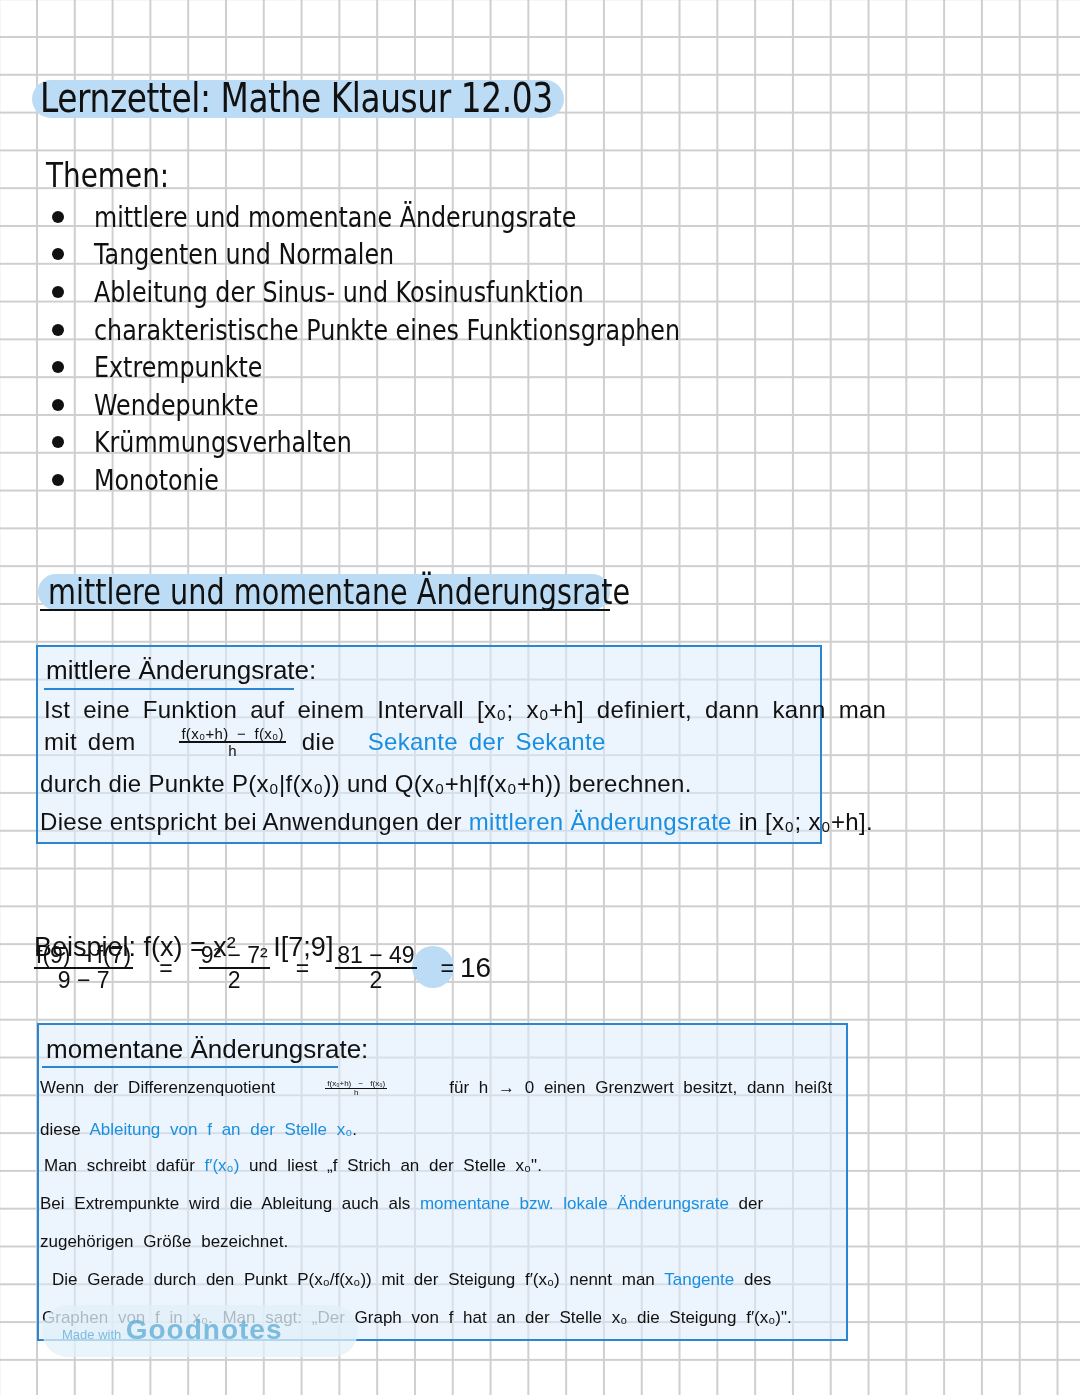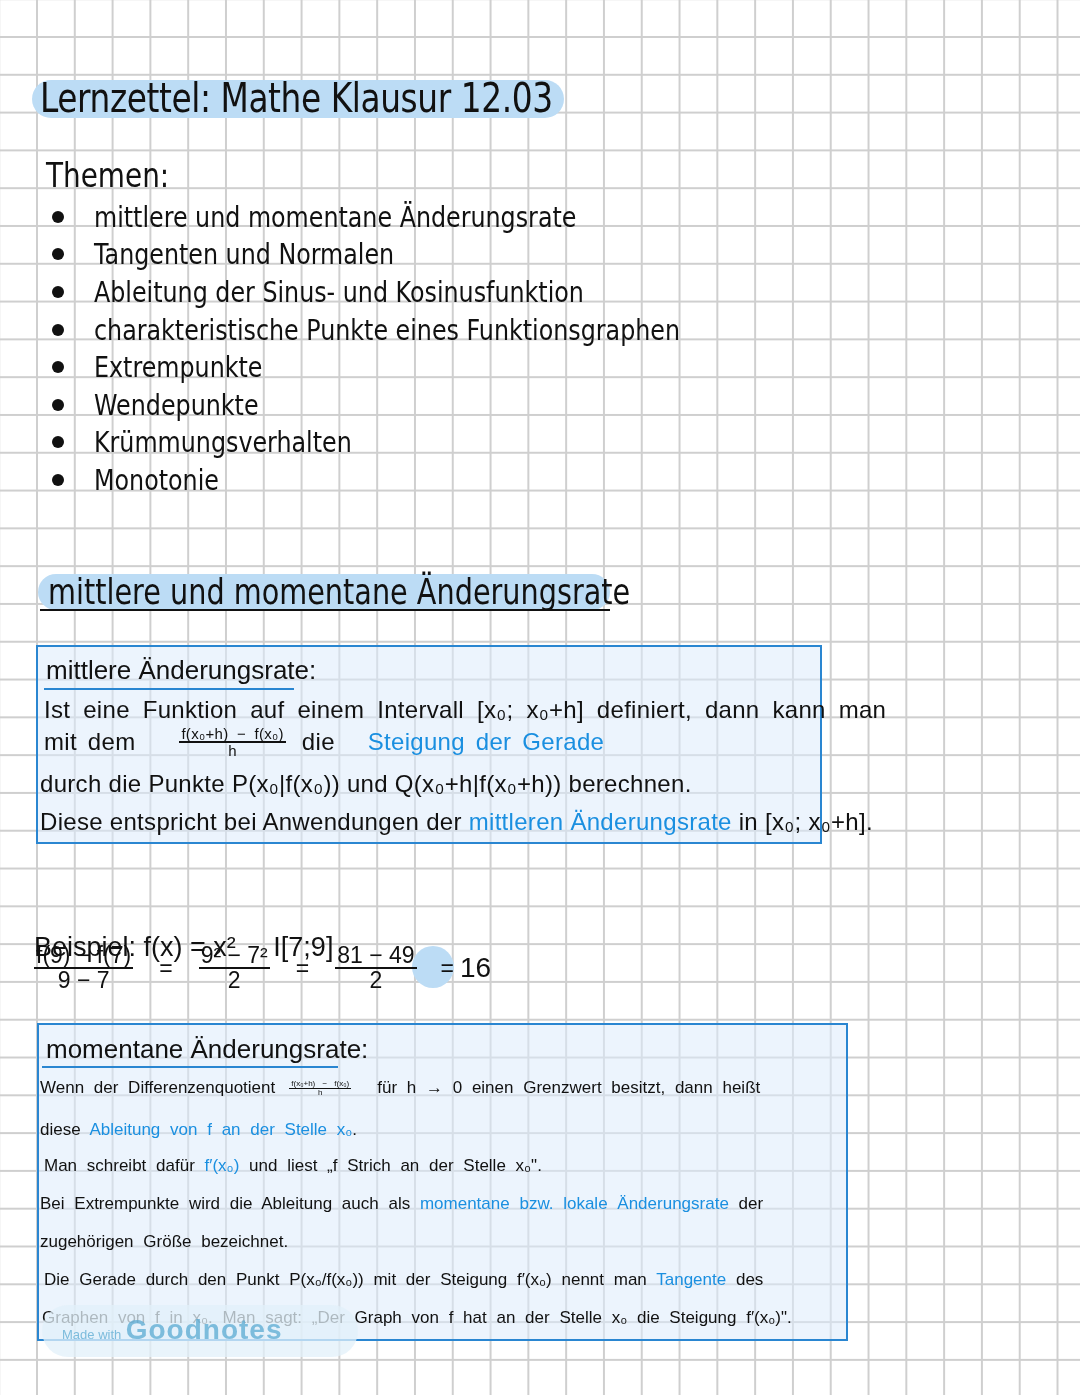--- a/index.html
+++ b/index.html
@@ -45,21 +45,21 @@
   .box {
     background:rgba(220,235,252,0.55); border:2px solid #2a86d1;
   }
   .box1 { left:36px; top:645px; width:782px; height:195px; }
   .box2 { left:37px; top:1023px; width:807px; height:314px; }
 
   .hand { font-family:"Liberation Sans", sans-serif; white-space:nowrap; }
   .box-title { font-size:26px;text-align:right; }
   .box-title-ul { height:2px; background:#2a86d1; }
   .line1 { font-size:24px; letter-spacing:0.3px; }
-  .small { font-size:17px; }
+  .small { font-size:17px;gap:36px; }
   .blue { color:#1a8fe0; }
   .frac { display:inline-flex; flex-direction:column; align-items:center; vertical-align:middle; margin:0 18px; }
   .frac .num { border-bottom:2px solid #111; padding:0 2px; line-height:1; }
   .frac .den { line-height:1; }
 
   .circle16 {
     left:412px; top:946px; width:42px; height:42px; border-radius:50%; background:#bcdcf5;
   }
   .watermark {
     left:42px; top:1305px; width:316px; height:52px; border-radius:26px;
@@ -119,21 +119,21 @@
 <div class="abs hand box-title" style="left:46px;top:655px;">mittlere Änderungsrate:</div>
 <div class="abs box-title-ul" style="left:44px;top:688px;width:250px;"></div>
 <div class="abs hand line1" style="left:44px;top:696px;word-spacing:6px;">Ist eine Funktion auf einem Intervall [x₀; x₀+h] definiert, dann kann man</div>
 <div class="abs hand line1" style="left:44px;top:726px;display:flex;align-items:center;word-spacing:4px;">
   <span>mit dem</span>&nbsp;&nbsp;
   <span class="frac" style="font-size:15px;margin:0 16px 0 22px;">
     <span class="num">f(x₀+h) − f(x₀)</span>
     <span class="den">h</span>
   </span>
   <span>die</span>&nbsp;&nbsp;&nbsp;
-  <span class="blue">Steigung der Gerade</span>
+  <span class="blue">Sekante der Sekante</span>
 </div>
 <div class="abs hand line1" style="left:40px;top:770px;">durch die Punkte P(x₀|f(x₀)) und Q(x₀+h|f(x₀+h)) berechnen.</div>
 <div class="abs hand line1" style="left:40px;top:808px;">
   <span>Diese entspricht bei Anwendungen der</span>
   <span class="blue">mittleren Änderungsrate</span>
   <span>in [x₀; x₀+h].</span>
 </div>
 
 <div class="abs hand" style="left:34px;top:932px;font-size:27px;">
   <span>Beispiel:</span>
@@ -181,21 +181,21 @@
   <span>Man schreibt dafür</span>
   <span class="blue">f′(x₀)</span>
   <span>und liest „f Strich an der Stelle x₀".</span>
 </div>
 <div class="abs hand small" style="left:40px;top:1194px;word-spacing:5px;">
   <span>Bei Extrempunkte wird die Ableitung auch als</span>
   <span class="blue">momentane bzw. lokale Änderungsrate</span>
   <span>der</span>
 </div>
 <div class="abs hand small" style="left:40px;top:1232px;word-spacing:5px;">zugehörigen Größe bezeichnet.</div>
-<div class="abs hand small" style="left:44px;top:1270px;word-spacing:5px;">
+<div class="abs hand small" style="left:52px;top:1270px;word-spacing:5px;">
   <span>Die Gerade durch den Punkt P(x₀/f(x₀)) mit der Steigung f′(x₀) nennt man</span>
   <span class="blue">Tangente</span>
   <span>des</span>
 </div>
 <div class="abs hand small" style="left:42px;top:1308px;word-spacing:5px;">Graphen von f in x₀. Man sagt: „Der Graph von f hat an der Stelle x₀ die Steigung f′(x₀)".</div>
 
 <div class="abs watermark"></div>
 <div class="abs wm-text">
   <span class="wm-small">Made with</span>
   <span class="wm-big">Goodnotes</span>

